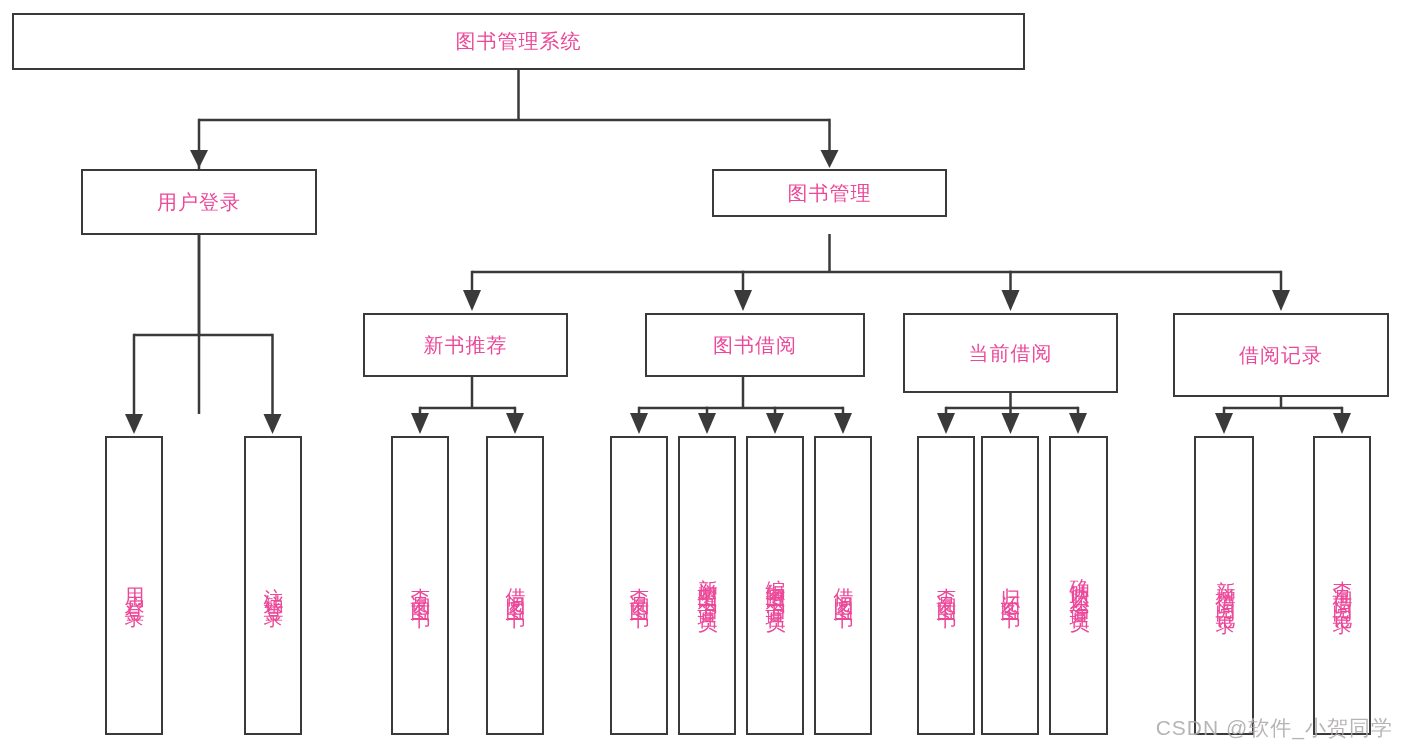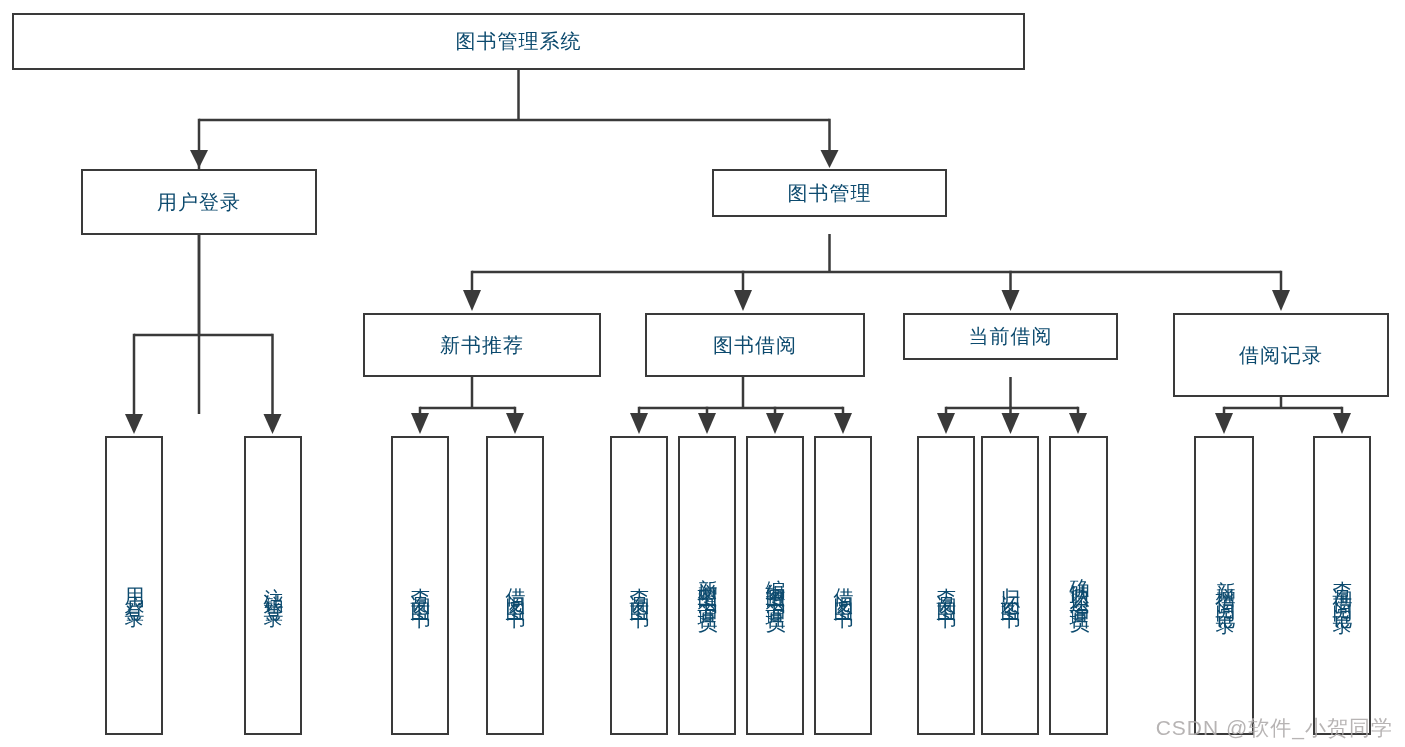--- a/index.html
+++ b/index.html
@@ -22,21 +22,21 @@
     left: 0; top: 0;
     width: 1405px;
     height: 747px;
     z-index: 1;
   }
   .node {
     position: absolute;
     box-sizing: border-box;
     border: 2.5px solid #3a3a3a;
     background: #ffffff;
-    color: #0c4a6e;
+    color: #ec4899;
     z-index: 2;
   }
   .hbox {
     display: flex;
     align-items: center;
     justify-content: center;
     font-size: 20px;
     letter-spacing: 1px;
   }
   .vbox {
@@ -127,23 +127,23 @@
     <polygon fill="#3a3a3a" stroke="none" points="1215,413 1233,413 1224,434"></polygon>
     <path d="M1342 406.75 V416"></path>
     <polygon fill="#3a3a3a" stroke="none" points="1333,413 1351,413 1342,434"></polygon>
   </svg>
 
   <div class="node hbox" style="left:12px; top:13px; width:1013px; height:57px;">图书管理系统</div>
 
   <div class="node hbox" style="left:81px; top:169px; width:236px; height:66px;">用户登录</div>
   <div class="node hbox" style="left:712px; top:169px; width:235px; height:48px;">图书管理</div>
 
-  <div class="node hbox" style="left:363px; top:313px; width:238px; height:64px;">新书推荐</div>
+  <div class="node hbox" style="left:363px; top:313px; width:205px; height:64px;">新书推荐</div>
   <div class="node hbox" style="left:645px; top:313px; width:220px; height:64px;">图书借阅</div>
-  <div class="node hbox" style="left:903px; top:313px; width:215px; height:47px;">当前借阅</div>
+  <div class="node hbox" style="left:903px; top:313px; width:215px; height:80px;">当前借阅</div>
   <div class="node hbox" style="left:1173px; top:313px; width:216px; height:84px;">借阅记录</div>
 
   <div class="node vbox" style="left:105px;">用户登录</div>
   <div class="node vbox" style="left:244px;">注销登录</div>
 
   <div class="node vbox" style="left:391px;">查询图书</div>
   <div class="node vbox" style="left:486px;">借阅图书</div>
 
   <div class="node vbox" style="left:610px;">查询图书</div>
   <div class="node vbox" style="left:678px; letter-spacing:5px;">新增图书（管理员）</div>

